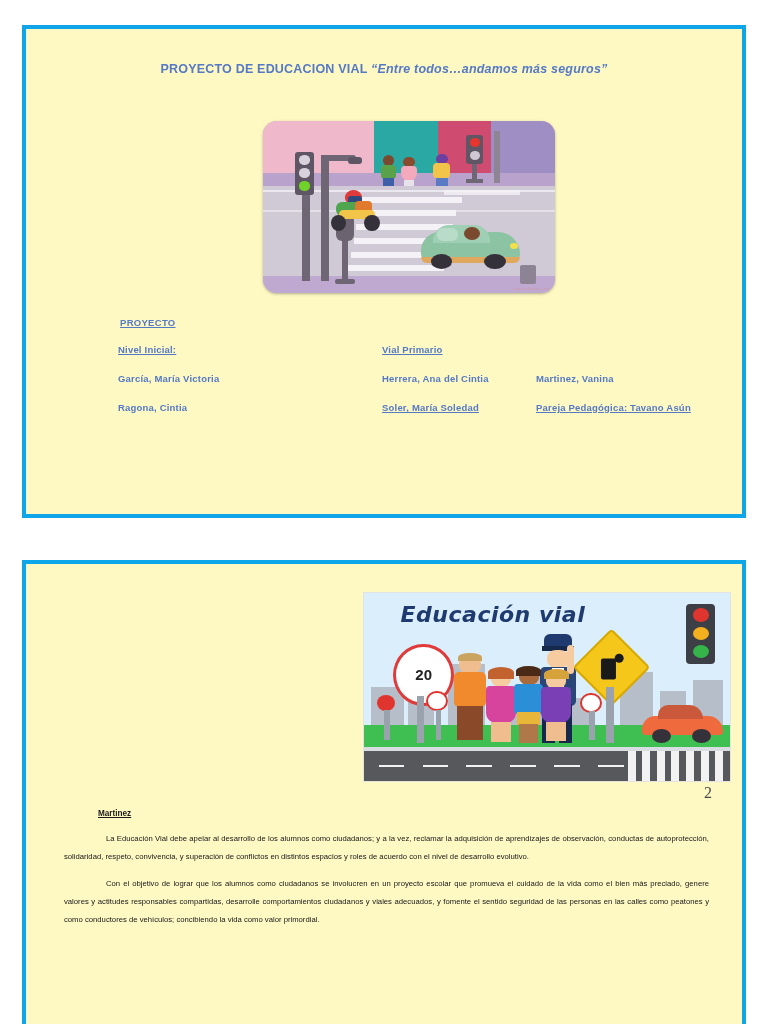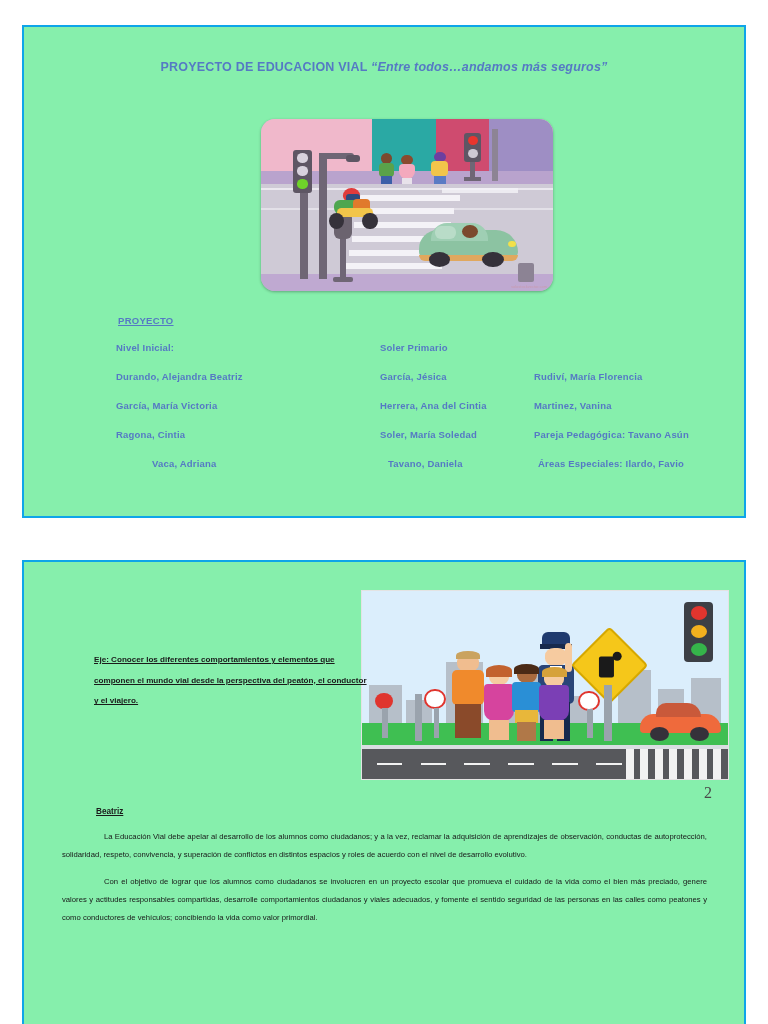--- a/index.html
+++ b/index.html
@@ -11,22 +11,22 @@
   body {
     width: 768px;
     height: 1024px;
     position: relative;
     overflow: hidden;
   }
 
   
   .page {
     position: absolute;
-    background: #86efac;
-    border: 2px solid #0ea5e9;
+    background: #fef9c3;
+    border: 4px solid #0ea5e9;
     box-sizing: border-box;
   }
   #page-1 {
     left: 22px;
     top: 25px;
     width: 724px;
     height: 493px;
   }
   #page-2 {
     left: 22px;
@@ -91,21 +91,21 @@
     white-space: nowrap;
     letter-spacing: .2px;
   }
   .name-cell.col-a { left: 0; }
   .name-cell.col-b { left: 264px; }
   .name-cell.col-c { left: 418px; }
   .name-cell.indent-a { left: 36px; }
   .name-cell.indent-b { left: 272px; }
   .name-cell.indent-c { left: 422px; }
   .name-cell.push-c { left: 498px; }
-  .und { }
+  .und { text-decoration: underline; }
 
   
   .p2-header {
     position: absolute;
     left: 0;
     top: 14px;
     width: 100%;
     text-align: center;
     font-size: 7.6px;
     font-weight: bold;
@@ -298,41 +298,31 @@
     </div>
 
     <div class="sc1-wm">solostockvector.com</div>
   </div>
 
   <div class="docentes">PROYECTO</div>
 
   <div class="name-grid">
     <div class="name-row">
       <div class="name-cell col-a und">Nivel Inicial:</div>
-      <div class="name-cell col-b und">Soler Primario</div>
-    </div>
-    <div class="name-row">
-      <div class="name-cell col-a und">Durando, Alejandra Beatriz</div>
-      <div class="name-cell col-b und">García, Jésica</div>
-      <div class="name-cell col-c und">Rudiví, María Florencia</div>
+      <div class="name-cell col-b und">Vial Primario</div>
     </div>
     <div class="name-row">
       <div class="name-cell col-a">García, María Victoria</div>
       <div class="name-cell col-b">Herrera, Ana del Cintia</div>
       <div class="name-cell col-c">Martinez, Vanina</div>
     </div>
     <div class="name-row">
       <div class="name-cell col-a">Ragona, Cintia</div>
       <div class="name-cell col-b und">Soler, María Soledad</div>
       <div class="name-cell col-c und">Pareja Pedagógica: Tavano Asún</div>
-    </div>
-    <div class="name-row">
-      <div class="name-cell indent-a">Vaca, Adriana</div>
-      <div class="name-cell indent-b">Tavano, Daniela</div>
-      <div class="name-cell indent-c und">Áreas Especiales: Ilardo, Favio</div>
     </div>
   </div>
 </div>
 
 <div class="page" id="page-2">
 
 
   <div class="p2-illus">
     <div class="sc2-sky"></div>
 
@@ -357,27 +347,31 @@
     <div class="sc2-dash" style="left:64%; width:7%;"></div>
 
     <div class="sc2-cross" style="left:72%; width:2.2%;"></div>
     <div class="sc2-cross" style="left:76%; width:2.2%;"></div>
     <div class="sc2-cross" style="left:80%; width:2.2%;"></div>
     <div class="sc2-cross" style="left:84%; width:2.2%;"></div>
     <div class="sc2-cross" style="left:88%; width:2.2%;"></div>
     <div class="sc2-cross" style="left:92%; width:2.2%;"></div>
     <div class="sc2-cross" style="left:96%; width:2.2%;"></div>
 
+    <div class="sc2-title">Educación vial</div>
 
     <div class="sc2-tl" style="right:4%; top:6%; width:8%; height:32%;">
       <div style="position:absolute; left:22%; top:7%;  width:56%; height:22%; background:#e0352e; border-radius:50%;"></div>
       <div style="position:absolute; left:22%; top:37%; width:56%; height:22%; background:#f2b01e; border-radius:50%;"></div>
       <div style="position:absolute; left:22%; top:67%; width:56%; height:22%; background:#35b44a; border-radius:50%;"></div>
     </div>
 
+    <div class="sc2-speed" style="left:8%; top:27%; width:15%; height:30%; font-size:15px;">
+      <span>20</span>
+    </div>
     <div style="position:absolute; left:14.4%; top:55%; width:2%; height:25%; background:#9aa3ad;"></div>
 
     <div class="sc2-ped" style="left:60%; top:25%; width:14%; height:27%; transform:rotate(45deg); border-radius:4px;">
       <div style="position:absolute; left:40%; top:18%; width:18%; height:18%; background:#1a1a1a; border-radius:50%; transform:rotate(-45deg);"></div>
       <div style="position:absolute; left:34%; top:36%; width:30%; height:42%; background:#1a1a1a; transform:rotate(-45deg); border-radius:2px;"></div>
     </div>
     <div style="position:absolute; left:66.2%; top:50%; width:2%; height:30%; background:#9aa3ad;"></div>
 
     <div style="position:absolute; left:3.5%; top:54%; width:5%; height:9%; background:#e0352e; border-radius:50%;"></div>
     <div style="position:absolute; left:5.6%; top:62%; width:1.4%; height:16%; background:#9aa3ad;"></div>
@@ -424,25 +418,22 @@
     </div>
 
     <div style="position:absolute; right:2%; top:58%; width:22%; height:22%;">
       <div class="sc2-car" style="left:0; top:34%; width:100%; height:46%;"></div>
       <div style="position:absolute; left:20%; top:6%; width:56%; height:34%; background:#c9593a; border-radius:10px 14px 0 0;"></div>
       <div class="sc1-wheel" style="left:12%; top:66%; width:24%; height:34%;"></div>
       <div class="sc1-wheel" style="left:62%; top:66%; width:24%; height:34%;"></div>
     </div>
   </div>
 
-  <div class="eje-block">
-    <span>Eje: Conocer los diferentes comportamientos y elementos que componen el mundo vial desde la perspectiva del peatón, el conductor y el viajero.</span>
-  </div>
-
-  <div class="resumen-head">Beatriz</div>
+
+  <div class="resumen-head">Martinez</div>
 
   <div class="resumen-body">
     <p>La Educación Vial debe apelar al desarrollo de los alumnos como ciudadanos; y a la vez, reclamar la adquisición de aprendizajes de observación, conductas de autoprotección, solidaridad, respeto, convivencia, y superación de conflictos en distintos espacios y roles de acuerdo con el nivel de desarrollo evolutivo.</p>
     <p>Con el objetivo de lograr que los alumnos como ciudadanos se involucren en un proyecto escolar que promueva el cuidado de la vida como el bien más preciado, genere valores y actitudes responsables compartidas, desarrolle comportamientos ciudadanos y viales adecuados, y fomente el sentido seguridad de las personas en las calles como peatones y como conductores de vehículos; concibiendo la vida como valor primordial.</p>
   </div>
 </div>
 
 <div class="page-num">2</div>
 
 </body></html>

